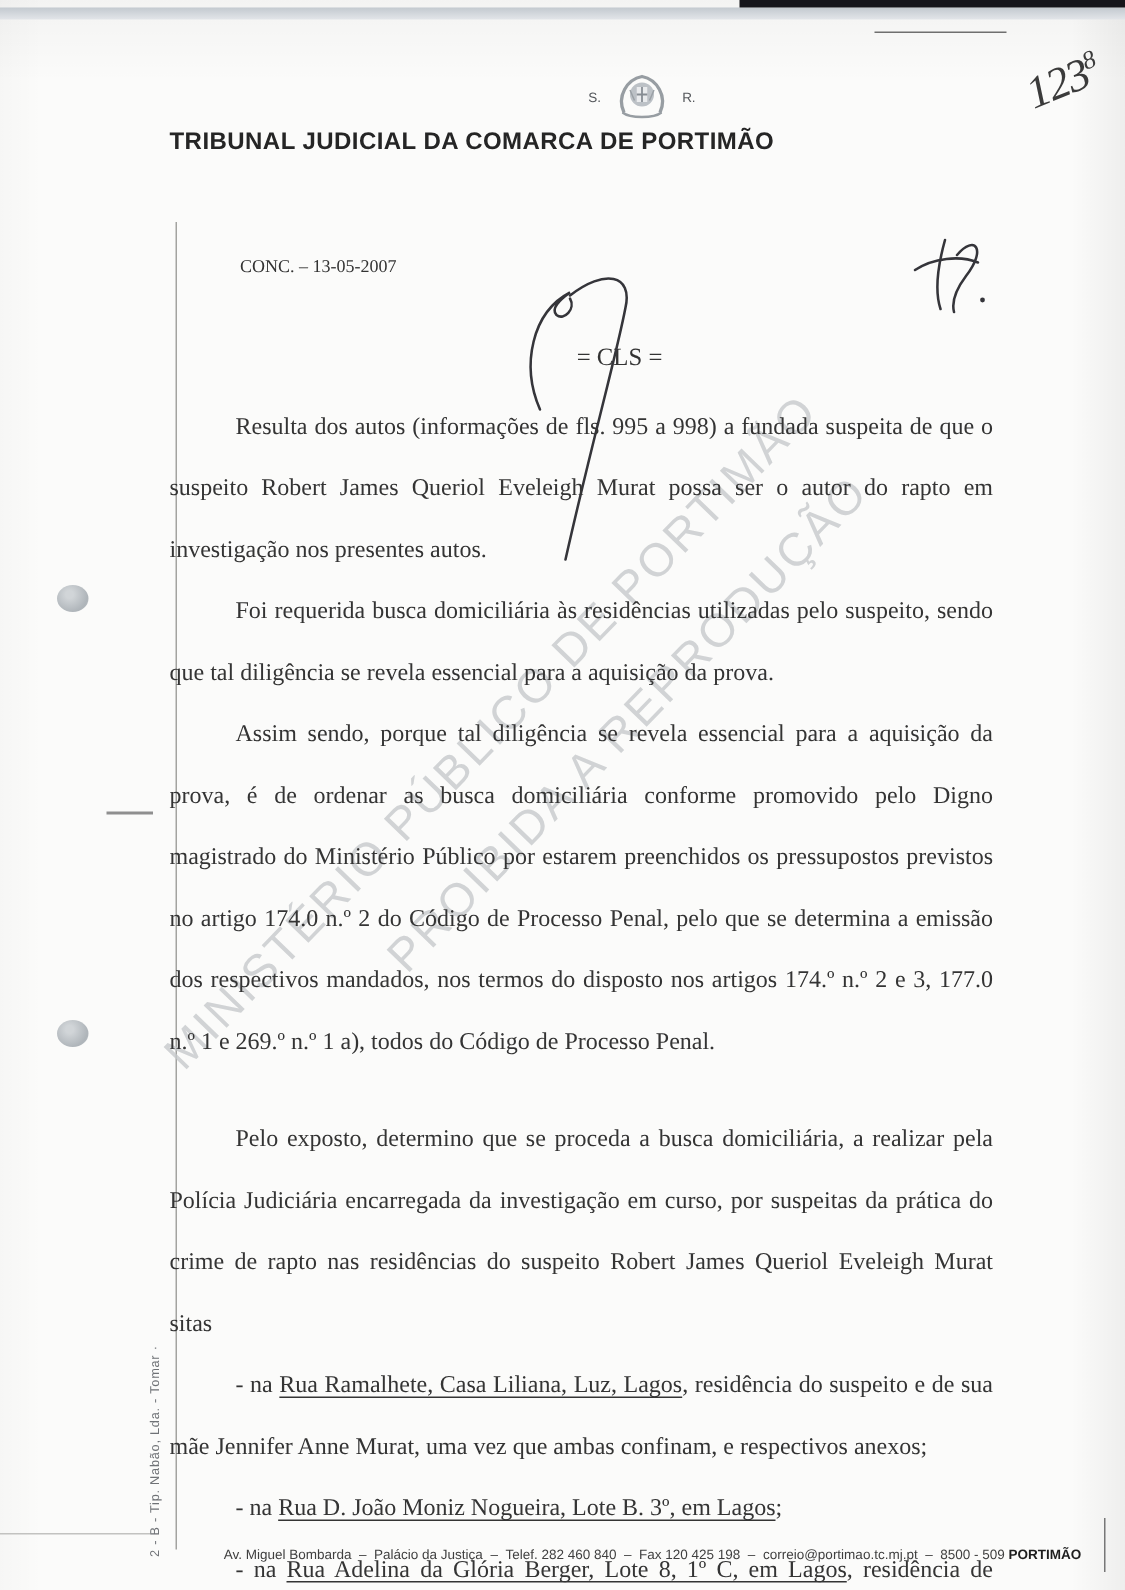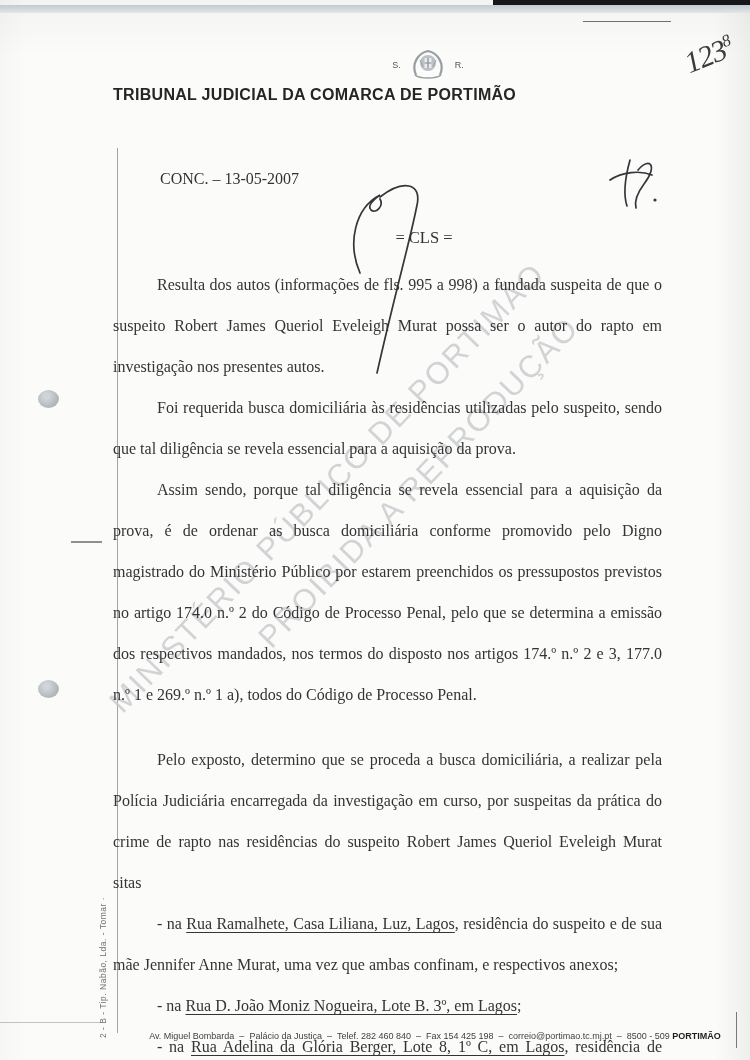--- a/index.html
+++ b/index.html
@@ -24,22 +24,22 @@
     font-family:"Liberation Sans",sans-serif;font-size:9px;color:#55585c;}
   .title{position:absolute;left:113px;top:86px;width:630px;text-align:left;
     font-family:"Liberation Sans",sans-serif;font-weight:bold;font-size:16px;
     letter-spacing:0.3px;color:#252525;}
   .margin-line{position:absolute;left:117px;top:148px;width:1px;height:885px;background:#a3a3a0;}
   .hole{position:absolute;width:21px;height:18px;border-radius:50%;
     background:radial-gradient(circle at 40% 35%, #d1d5d8 15%, #aeb4b9 70%, #bcc2c7);}
   .hole.h1{left:38px;top:390px;}
   .hole.h2{left:38px;top:680px;}
   .pencil-dash{position:absolute;left:71px;top:541px;width:31px;height:2px;background:#8f8f8f;}
-  .conc{position:absolute;left:160px;top:170px;font-size:16px;color:#333;}
-  .cls{position:absolute;left:374px;top:228px;width:100px;text-align:center;font-size:16.5px;color:#333;}
+  .conc{position:absolute;left:160px;top:170px;font-size:12px;color:#333;}
+  .cls{position:absolute;left:363px;top:228px;width:100px;text-align:center;font-size:16.5px;color:#333;}
   .hand-svg{position:absolute;pointer-events:none;}
   .hand-svg path{fill:none;stroke:#35353a;stroke-width:1.7;stroke-linecap:round;}
   .watermark{position:absolute;left:40px;top:450px;width:640px;transform:rotate(-46deg);
     color:#c7cacc;font-family:"Liberation Sans",sans-serif;opacity:0.8;pointer-events:none;}
   .watermark .l1{font-size:31px;letter-spacing:2px;white-space:nowrap;}
   .watermark .l2{font-size:31px;letter-spacing:2px;margin-left:150px;margin-top:26px;white-space:nowrap;}
   .text-flow{position:absolute;left:113px;top:264px;width:549px;
     font-size:16px;line-height:41px;color:#343434;}
   .text-flow p{margin:0;text-indent:44px;text-align:justify;}
   .text-flow p.gap-before{margin-top:24px;}
@@ -116,18 +116,18 @@
 
     <p class="addr hang"><span>- na </span><span class="place">Rua Ramalhete, Casa Liliana, Luz, Lagos</span><span>, residência do suspeito e de sua mãe Jennifer Anne Murat, uma vez que ambas confinam, e respectivos anexos;</span></p>
 
     <p class="addr indent"><span>- na </span><span class="place">Rua D. João Moniz Nogueira, Lote B. 3º, em Lagos</span><span>;</span></p>
 
     <p class="addr indent"><span>- na </span><span class="place">Rua Adelina da Glória Berger, Lote 8, 1º C, em Lagos</span><span>, residência de Michaela Walczuch;</span></p>
   </div>
 
   <div class="printer">2 - B - Tip. Nabão, Lda. - Tomar ·</div>
 
-  <div class="footer"><span>Av. Miguel Bombarda</span><span class="sep">–</span><span>Palácio da Justiça</span><span class="sep">–</span><span>Telef. 282 460 840</span><span class="sep">–</span><span>Fax 154 425 198</span><span class="sep">–</span><span>correio@portimao.tc.mj.pt</span><span class="sep">–</span><span>8500 - 509</span>&nbsp;<span class="city">PORTIMÃO</span></div>
+  <div class="footer"><span>Av. Miguel Bombarda</span><span class="sep">–</span><span>Palácio da Justiça</span><span class="sep">–</span><span>Telef. 282 460 840</span><span class="sep">–</span><span>Fax 120 425 198</span><span class="sep">–</span><span>correio@portimao.tc.mj.pt</span><span class="sep">–</span><span>8500 - 509</span>&nbsp;<span class="city">PORTIMÃO</span></div>
 
   <div class="footer-tick"></div>
   <div class="bottom-left-line"></div>
 
 </div>
 
 </body></html>

